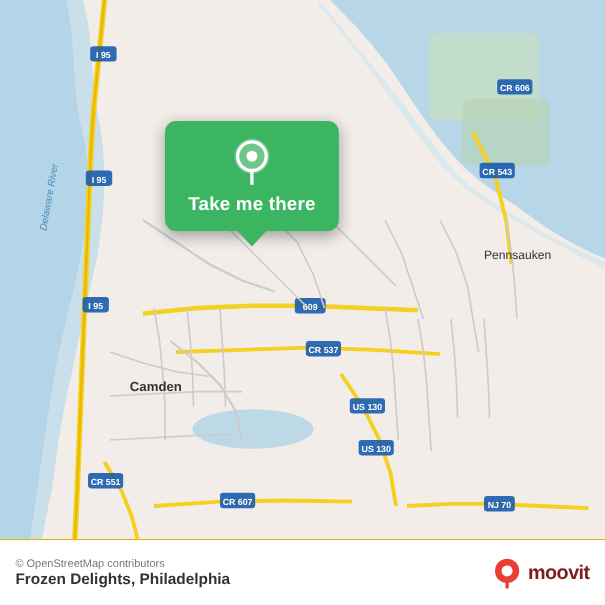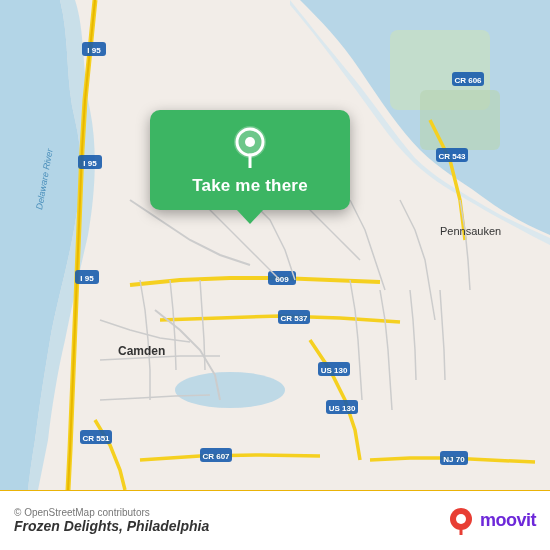--- a/index.html
+++ b/index.html
@@ -23,21 +23,21 @@
     #map-svg {
       width: 100%;
       height: 100%;
     }
 
     
     #popup {
       position: absolute;
       top: 110px;
       left: 150px;
-      width: 200px;
+      width: 158px;
       background: #3cb563;
       border-radius: 10px;
       padding: 14px 10px 14px 10px;
       display: flex;
       flex-direction: column;
       align-items: center;
       box-shadow: 0 4px 14px rgba(0,0,0,0.35);
       cursor: pointer;
     }
 
@@ -88,38 +88,37 @@
 
     #osm-credit {
       font-size: 10px;
       color: #777;
     }
 
     #place-name {
       font-size: 14px;
       font-weight: 600;
       color: #333;
-      font-style: italic;
     }
 
     #moovit-logo {
       display: flex;
       align-items: center;
       gap: 5px;
     }
 
     #moovit-icon {
       width: 28px;
       height: 28px;
     }
 
     #moovit-text {
       font-size: 18px;
       font-weight: 700;
-      color: #6d28d9;
+      color: #7f1d1d;
       letter-spacing: -0.5px;
     }
   </style>
 </head>
 <body>
 
 <div id="map-container">
   <svg id="map-svg" viewBox="0 0 550 490" xmlns="http://www.w3.org/2000/svg">
 
     <rect width="550" height="490" fill="#f2ede8"></rect>

